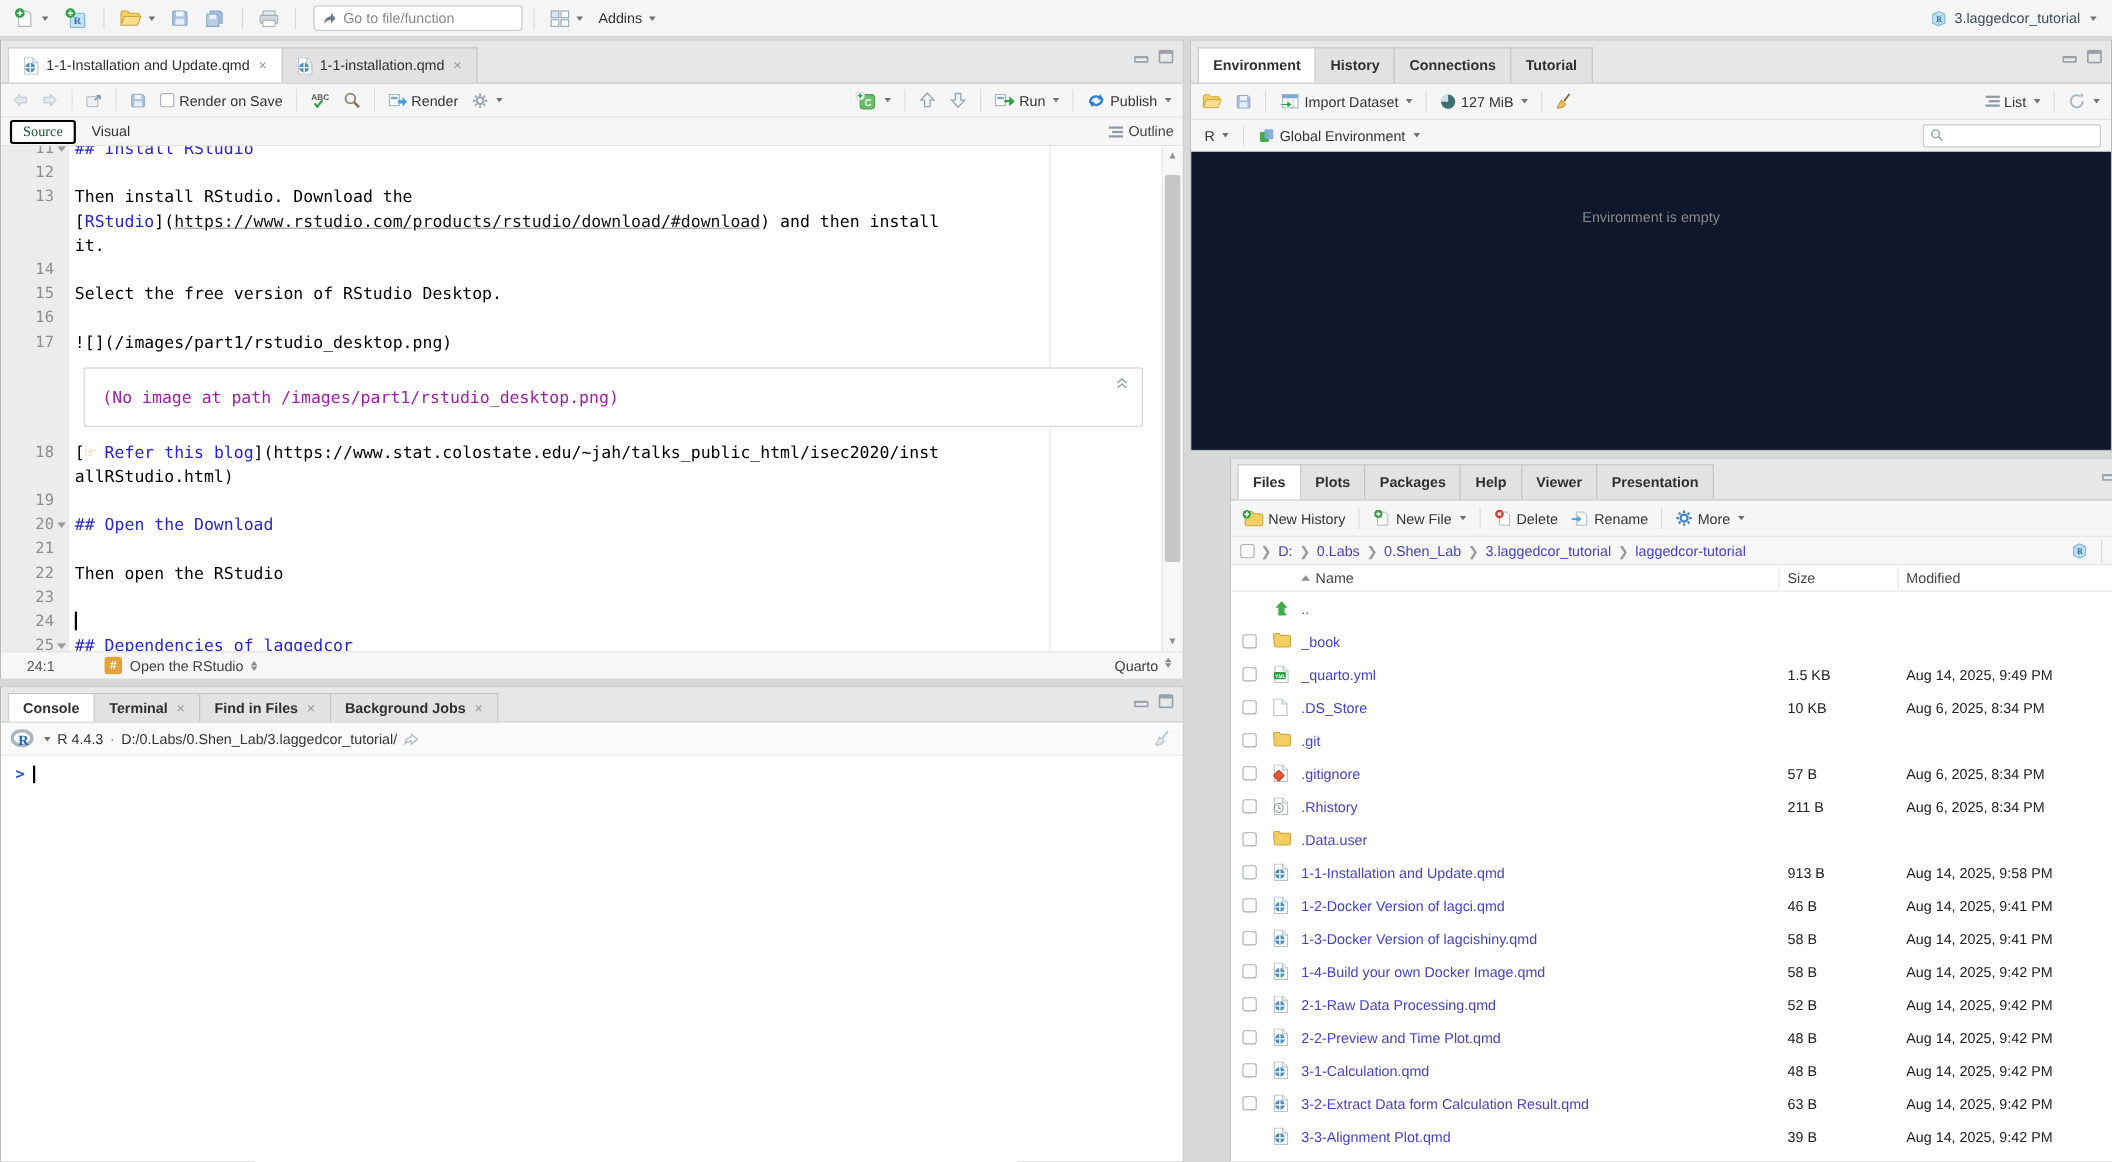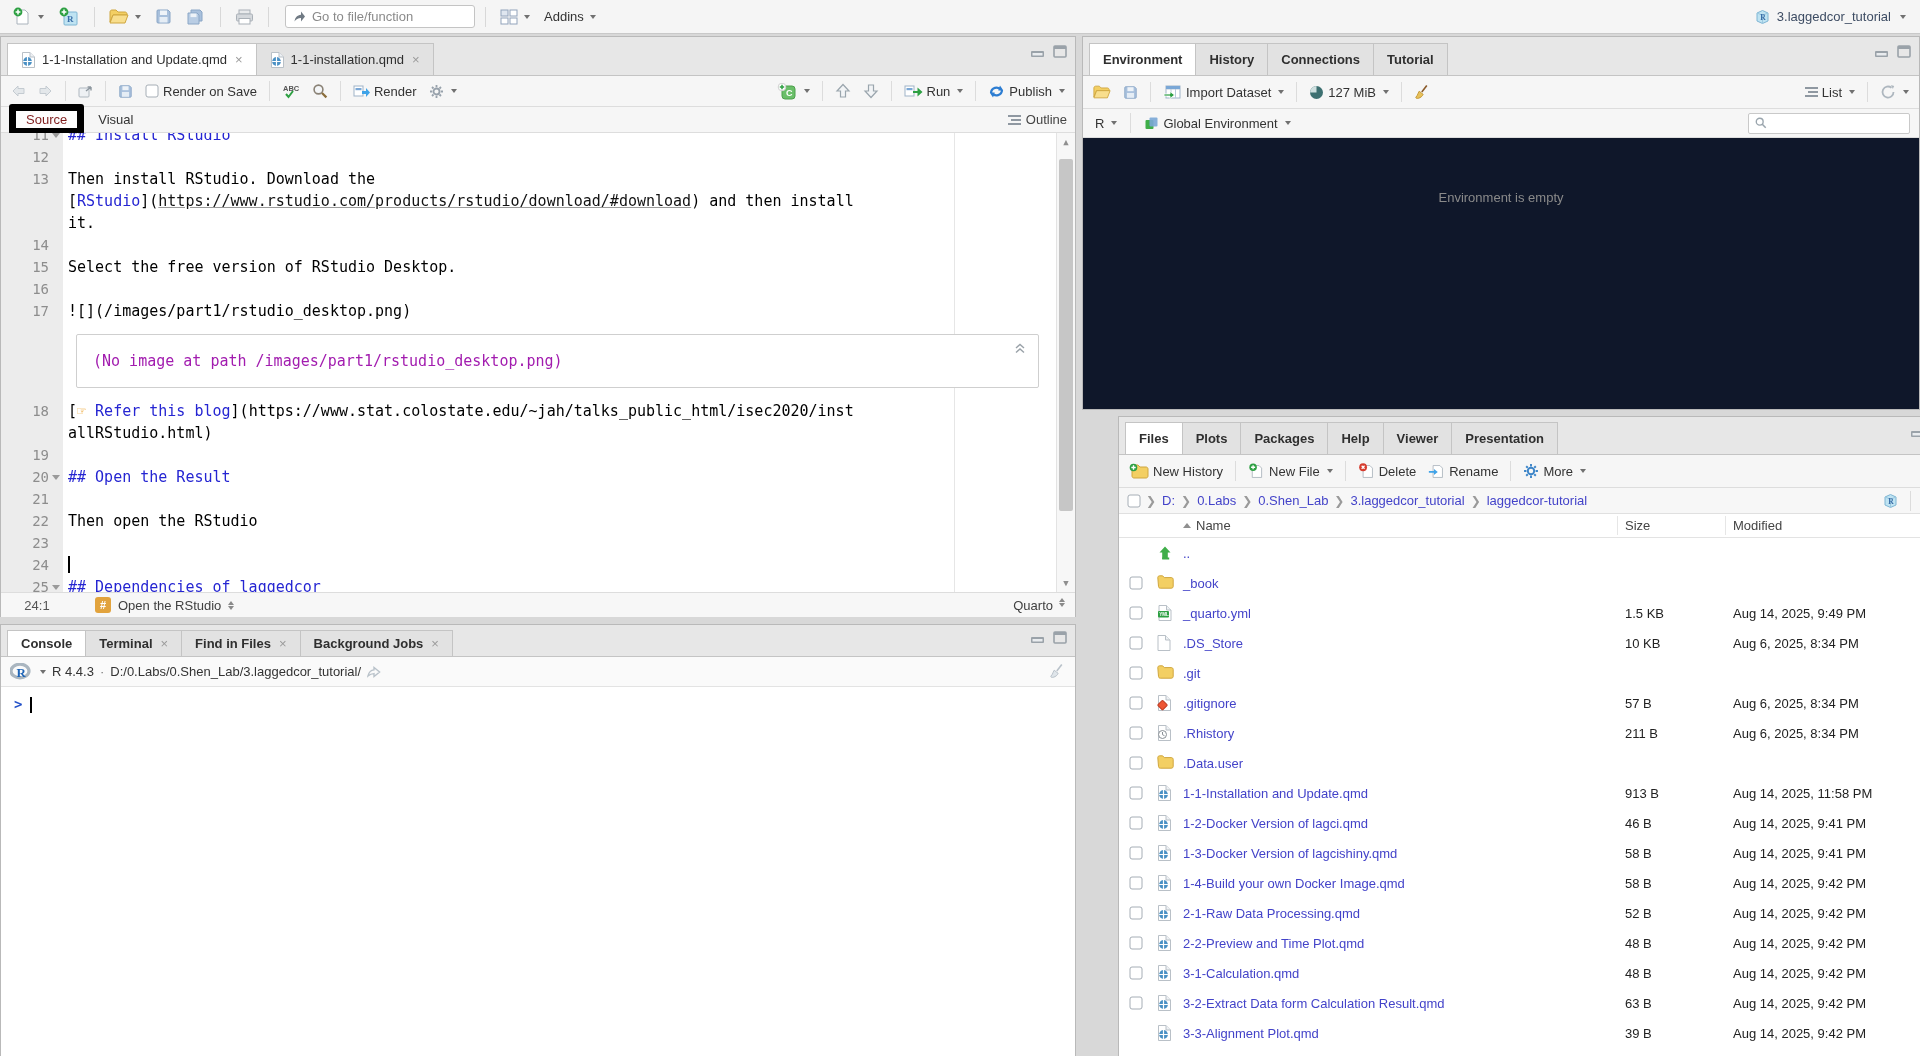--- a/index.html
+++ b/index.html
@@ -28,21 +28,21 @@
   .winctl { position:absolute; right:8px; top:8px; display:flex; gap:8px; align-items:center; }
   .pane-toolbar { display:flex; align-items:center; background:#f6f6f6; border-bottom:1px solid #ddd; padding:0 7px; gap:6px; }
   .ptb-sep { width:1px; height:20px; background:#dcdcdc; margin:0 3px; }
   .icon-btn { display:inline-flex; align-items:center; gap:4px; padding:2px 3px; border-radius:3px; color:#333; }
 
   
   #source-pane { left:0; top:36px; width:1076px; height:581px; }
   #source-pane .tabstrip { height:39px; }
   #src-toolbar { height:31px; }
   .subbar { display:flex; align-items:center; height:26px; background:#f6f6f6; border-bottom:1px solid #ddd; padding:0 8px; gap:4px; }
-  .src-toggle { border:7px solid #000000; background:#fdfdfd; border-radius:3px; padding:1px 10px; color:#7f1d1d; }
+  .src-toggle { border:2px solid #000000; background:#fdfdfd; border-radius:3px; padding:1px 10px; color:#14532d;font-family:Liberation Serif, serif; }
   .visual-toggle { padding:1px 10px; color:#333; }
   .outline-right { margin-left:auto; display:flex; align-items:center; gap:5px; color:#444; }
   .olines { display:inline-block; }
   .olines i { display:block; width:13px; height:2px; background:#8f98a1; margin:2px 0; }
   .olines i:nth-child(2){ width:10px; margin-left:3px; }
 
   .editor { position:relative; height:459px; overflow:hidden; background:linear-gradient(to right,#ececec 62px,#ffffff 62px); font-family:"DejaVu Sans Mono","Liberation Mono",monospace; font-size:15px; }
   .margin-guide { position:absolute; left:953px; top:0; bottom:0; width:1px; background:#e6e6e6; }
   .ed-rows { position:relative; margin-top:-9px; }
   .ed-row { display:flex; height:22px; line-height:22px; white-space:pre; }
@@ -368,21 +368,21 @@
           <div class="ed-row"><span class="ed-gutter">14</span><span class="ed-code"></span></div>
           <div class="ed-row"><span class="ed-gutter">15</span><span class="ed-code"><span class="seg-plain">Select the free version of RStudio Desktop.</span></span></div>
           <div class="ed-row"><span class="ed-gutter">16</span><span class="ed-code"></span></div>
           <div class="ed-row"><span class="ed-gutter">17</span><span class="ed-code"><span class="seg-plain">![](/images/part1/rstudio_desktop.png)</span></span></div>
           <div class="ed-row box-row"><span class="ed-gutter"></span><div class="noimage-box"><span>(No image at path /images/part1/rstudio_desktop.png)</span><span class="collapse-chevrons"><svg width="12" height="11" viewBox="0 0 12 11">
                   <path d="M2 5L6 1.5 10 5M2 9.5L6 6l4 3.5" fill="none" stroke="#9aa2a9" stroke-width="1.4"></path>
                 </svg></span></div></div>
           <div class="ed-row"><span class="ed-gutter">18</span><span class="ed-code"><span class="seg-plain">[</span><span class="seg-emoji">☞ </span><span class="seg-link">Refer this blog</span><span class="seg-plain">](</span><span class="seg-plain">https://www.stat.colostate.edu/~jah/talks_public_html/isec2020/inst</span></span></div>
           <div class="ed-row"><span class="ed-gutter"></span><span class="ed-code"><span class="seg-plain">allRStudio.html)</span></span></div>
           <div class="ed-row"><span class="ed-gutter">19</span><span class="ed-code"></span></div>
-          <div class="ed-row"><span class="ed-gutter">20<span class="fold-caret"></span></span><span class="ed-code"><span class="seg-heading">## Open the Result</span></span></div>
+          <div class="ed-row"><span class="ed-gutter">20<span class="fold-caret"></span></span><span class="ed-code"><span class="seg-heading">## Open the Download</span></span></div>
           <div class="ed-row"><span class="ed-gutter">21</span><span class="ed-code"></span></div>
           <div class="ed-row"><span class="ed-gutter">22</span><span class="ed-code"><span class="seg-plain">Then open the RStudio</span></span></div>
           <div class="ed-row"><span class="ed-gutter">23</span><span class="ed-code"></span></div>
           <div class="ed-row"><span class="ed-gutter">24</span><span class="ed-code"><span class="ed-cursor"></span></span></div>
           <div class="ed-row"><span class="ed-gutter">25<span class="fold-caret"></span></span><span class="ed-code"><span class="seg-heading">## Dependencies of laggedcor</span></span></div>
         </div>
       <div class="ed-scrollbar">
         <span class="sb-arrow" style="top:1px;">▲</span>
         <div class="sb-thumb" style="top:26px; height:352px;"></div>
         <span class="sb-arrow" style="bottom:1px;">▼</span>
@@ -818,21 +818,21 @@
           <span class="fr-icon">
             <svg width="15" height="16" viewBox="0 0 14 16">
               <path d="M1 .5h7.5L13 5v10.5H1z" fill="#fff" stroke="#b9c0c7"></path>
               <path d="M8.5 .5V5H13" fill="#eef1f4" stroke="#b9c0c7"></path>
               <circle cx="6" cy="9.5" r="4.4" fill="#4a90c4"></circle>
               <path d="M1.6 9.5h8.8M6 5.1v8.8" stroke="#fff" stroke-width="1.2"></path>
             </svg>
           </span>
           <span class="fr-name">1-1-Installation and Update.qmd</span>
           <span class="fr-size">913 B</span>
-          <span class="fr-mod">Aug 14, 2025, 11:58 PM</span>
+          <span class="fr-mod">Aug 14, 2025, 9:58 PM</span>
         </div>
         <div class="file-row">
           <span class="fr-check">
             <svg width="14" height="14" viewBox="0 0 14 14">
               <rect x="1" y="1" width="12" height="12" rx="2" fill="#fff" stroke="#a6aeb6"></rect>
             </svg>
           </span>
           <span class="fr-icon">
             <svg width="15" height="16" viewBox="0 0 14 16">
               <path d="M1 .5h7.5L13 5v10.5H1z" fill="#fff" stroke="#b9c0c7"></path>

